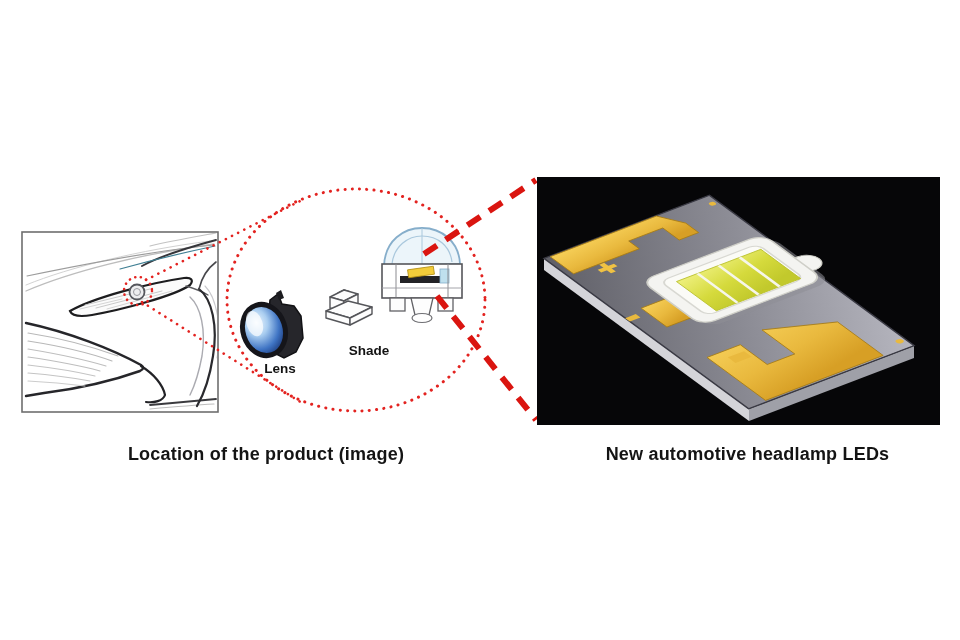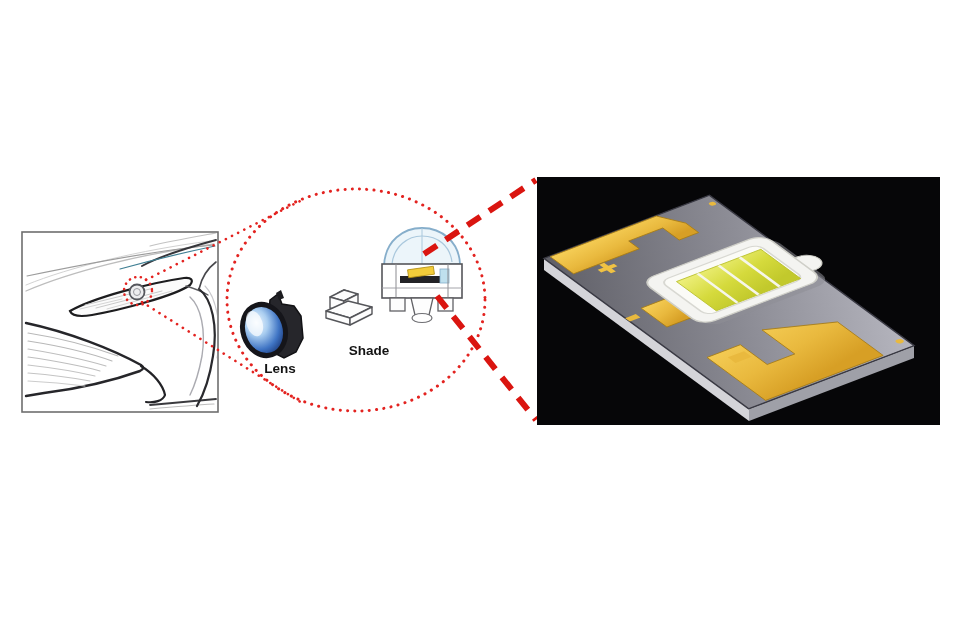--- a/index.html
+++ b/index.html
@@ -178,13 +178,15 @@
               <line x1="32" y1="-62" x2="32" y2="6"></line>
               <line x1="58" y1="-62" x2="58" y2="6"></line>
             </g>
           </g>
         </g>
       </g>
     </g>
   </svg>
 
   
+  <div id="caption-left" class="caption">Location of the product (image)</div>
+  <div id="caption-right" class="caption">New automotive headlamp LEDs</div>
 </div>
 
 </body></html>

